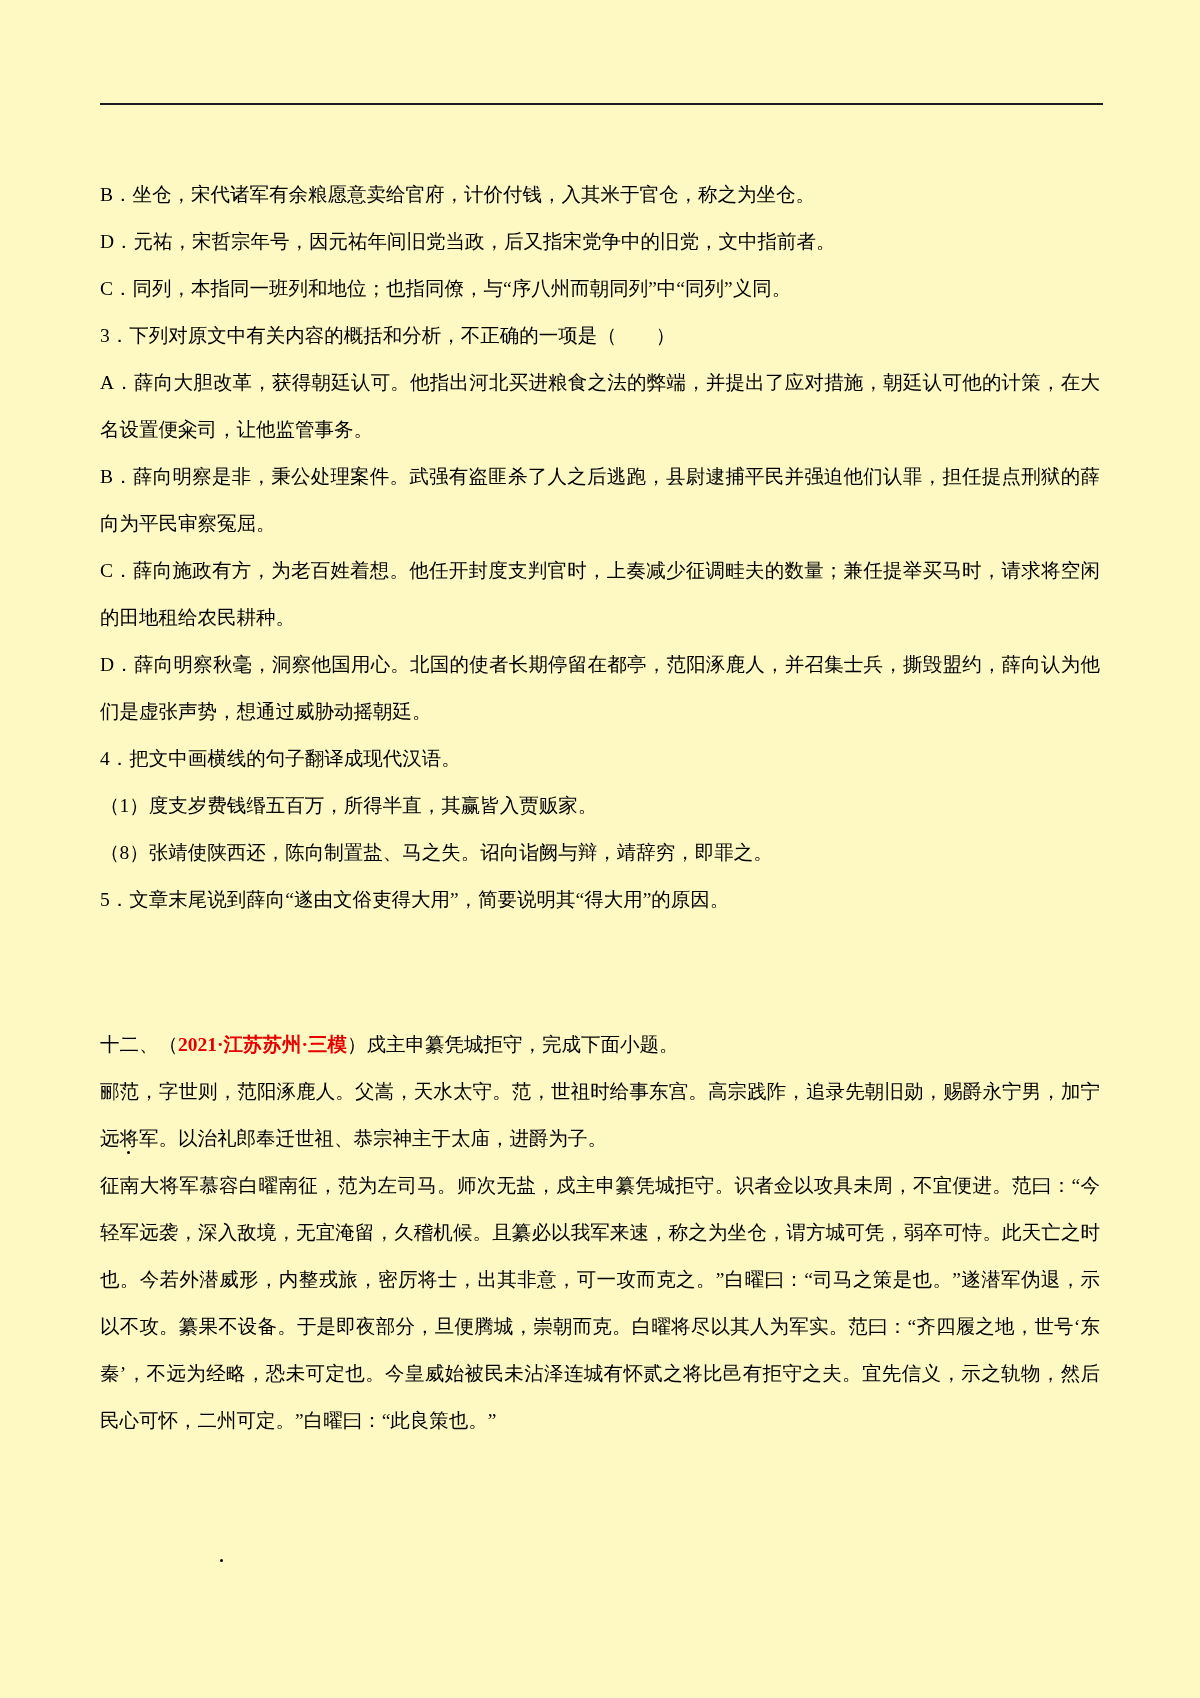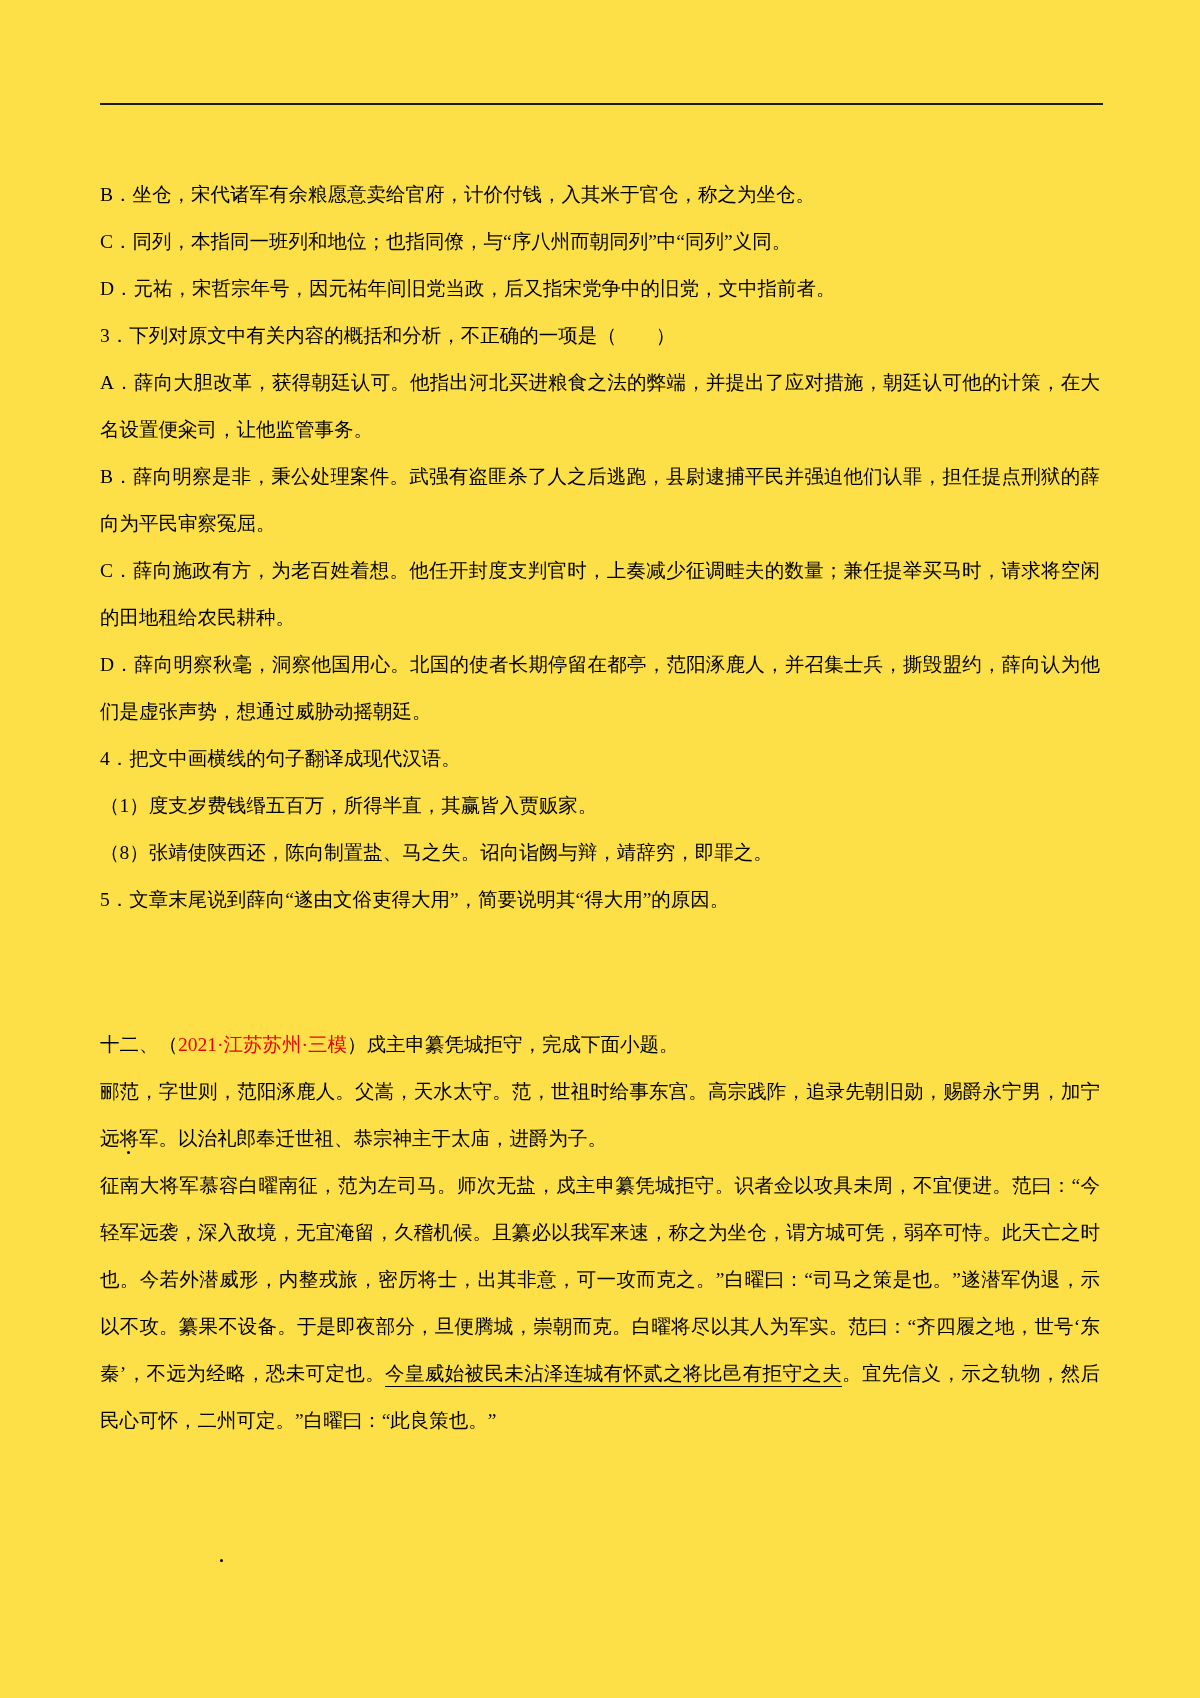--- a/index.html
+++ b/index.html
@@ -1,20 +1,20 @@
 <!DOCTYPE html>
 <html><head>
 <meta charset="utf-8">
 <style>
   html,body{margin:0;padding:0;background:#ffffff;}
   .page{
     position:relative;
     width:1200px;
     height:1698px;
-    background:#fde047;
+    background:#fef9c3;
     overflow:hidden;
     font-family:"Liberation Serif","DejaVu Serif",serif;
     color:#000000;
   }
   .top-rule{
     position:absolute;
     left:100px;
     top:103px;
     width:1003px;
     height:0;
@@ -28,46 +28,45 @@
   }
   .content p{
     margin:0;
     font-size:19.5px;
     line-height:47px;
     text-align:justify;
     text-justify:inter-ideograph;
     word-break:break-all;
   }
   .red-bold{
-    font-weight:normal;
+    font-weight:bold;
   }
   .underline{
-    text-decoration:underline;
     text-underline-offset:6px;
   }
   .spacer{height:98px;}
   .para-gap{margin-top:12px;}
   .dot{
     position:absolute;
     width:3px;
     height:3px;
     background:#000;
     border-radius:50%;
   }
 </style>
 </head>
 <body>
 
 <div class="page">
   <div class="top-rule"></div>
   <div class="content">
     <div id="s1">
         <p>B．坐仓，宋代诸军有余粮愿意卖给官府，计价付钱，入其米于官仓，称之为坐仓。</p>
+        <p>D．元祐，宋哲宗年号，因元祐年间旧党当政，后又指宋党争中的旧党，文中指前者。</p>
         <p>C．同列，本指同一班列和地位；也指同僚，与“序八州而朝同列”中“同列”义同。</p>
-        <p>D．元祐，宋哲宗年号，因元祐年间旧党当政，后又指宋党争中的旧党，文中指前者。</p>
         <p>3．下列对原文中有关内容的概括和分析，不正确的一项是（　　）</p>
         <p>A．薛向大胆改革，获得朝廷认可。他指出河北买进粮食之法的弊端，并提出了应对措施，朝廷认可他的计策，在大名设置便籴司，让他监管事务。</p>
         <p>B．薛向明察是非，秉公处理案件。武强有盗匪杀了人之后逃跑，县尉逮捕平民并强迫他们认罪，担任提点刑狱的薛向为平民审察冤屈。</p>
         <p>C．薛向施政有方，为老百姓着想。他任开封度支判官时，上奏减少征调畦夫的数量；兼任提举买马时，请求将空闲的田地租给农民耕种。</p>
         <p>D．薛向明察秋毫，洞察他国用心。北国的使者长期停留在都亭，范阳涿鹿人，并召集士兵，撕毁盟约，薛向认为他们是虚张声势，想通过威胁动摇朝廷。</p>
         <p>4．把文中画横线的句子翻译成现代汉语。</p>
         <p>（1）度支岁费钱缗五百万，所得半直，其赢皆入贾贩家。</p>
         <p>（8）张靖使陕西还，陈向制置盐、马之失。诏向诣阙与辩，靖辞穷，即罪之。</p>
         <p>5．文章末尾说到薛向“遂由文俗吏得大用”，简要说明其“得大用”的原因。</p>
       </div>

